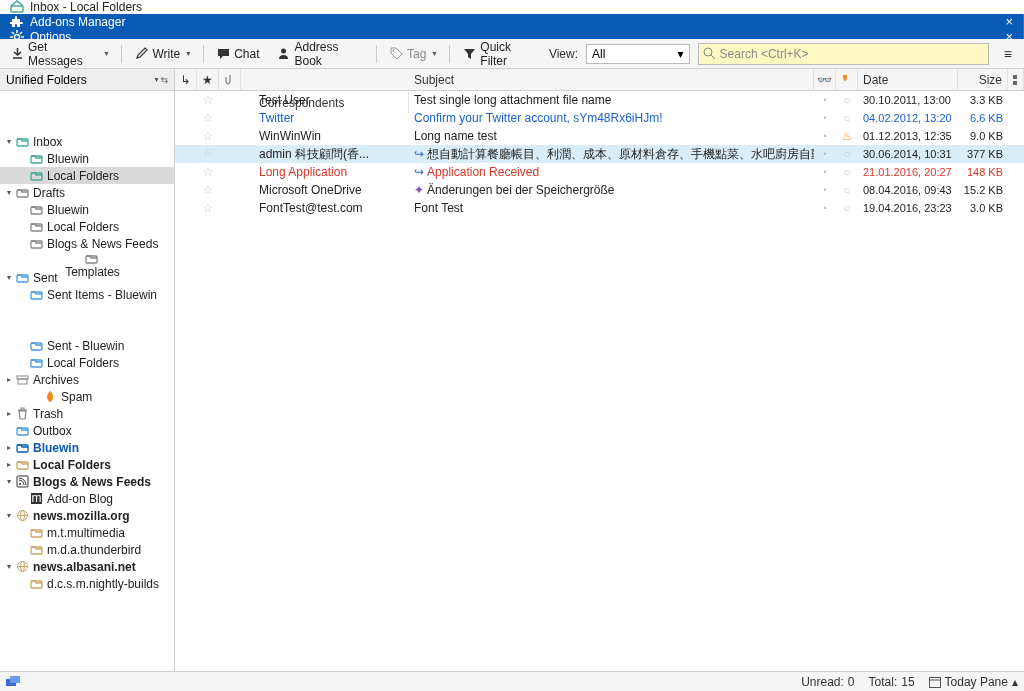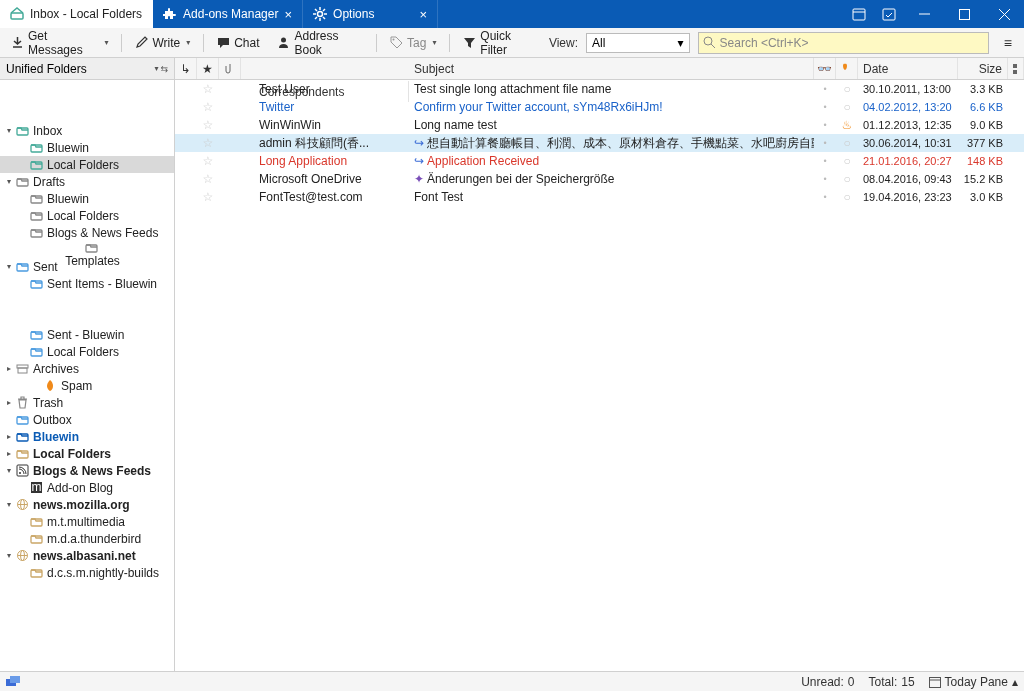--- a/index.html
+++ b/index.html
@@ -1,19 +1,19 @@
 <!DOCTYPE html>
 <html><head>
 <meta charset="utf-8">
 <style>
 * { margin:0; padding:0; box-sizing:border-box; font-family:"Segoe UI",Tahoma,sans-serif; font-size:12px; }
 body { width:1024px; height:691px; background:#fff; display:flex; flex-direction:column; overflow:hidden; }
 
 
-.tabbar { height:28px; background:#0a5bb5; display:flex; align-items:stretch; color:#fff; }
+.tabbar { height:39px; background:#0a5bb5; display:flex; align-items:stretch; color:#fff;flex-direction:column; }
 .tab { display:flex; align-items:center; padding:0 10px; gap:6px; min-width:150px; border-right:1px solid rgba(255,255,255,0.15); }
 .tab.first { background:#fff; color:#222; }
 .tab .icon { width:14px; height:14px; display:inline-flex; align-items:center; justify-content:center; }
 .tab .close { margin-left:auto; font-size:13px; color:#fff; }
 .titlectrls { margin-left:auto; display:flex; }
 .titlectrls .btn { width:40px; display:flex; align-items:center; justify-content:center; color:#fff; }
 .titlectrls .icbtn { width:30px; display:flex; align-items:center; justify-content:center; color:#fff; }
 
 
 .toolbar { height:30px; background:#f5f5f5; border-bottom:1px solid #d0d0d0; display:flex; align-items:center; padding:0 6px; gap:8px; }

